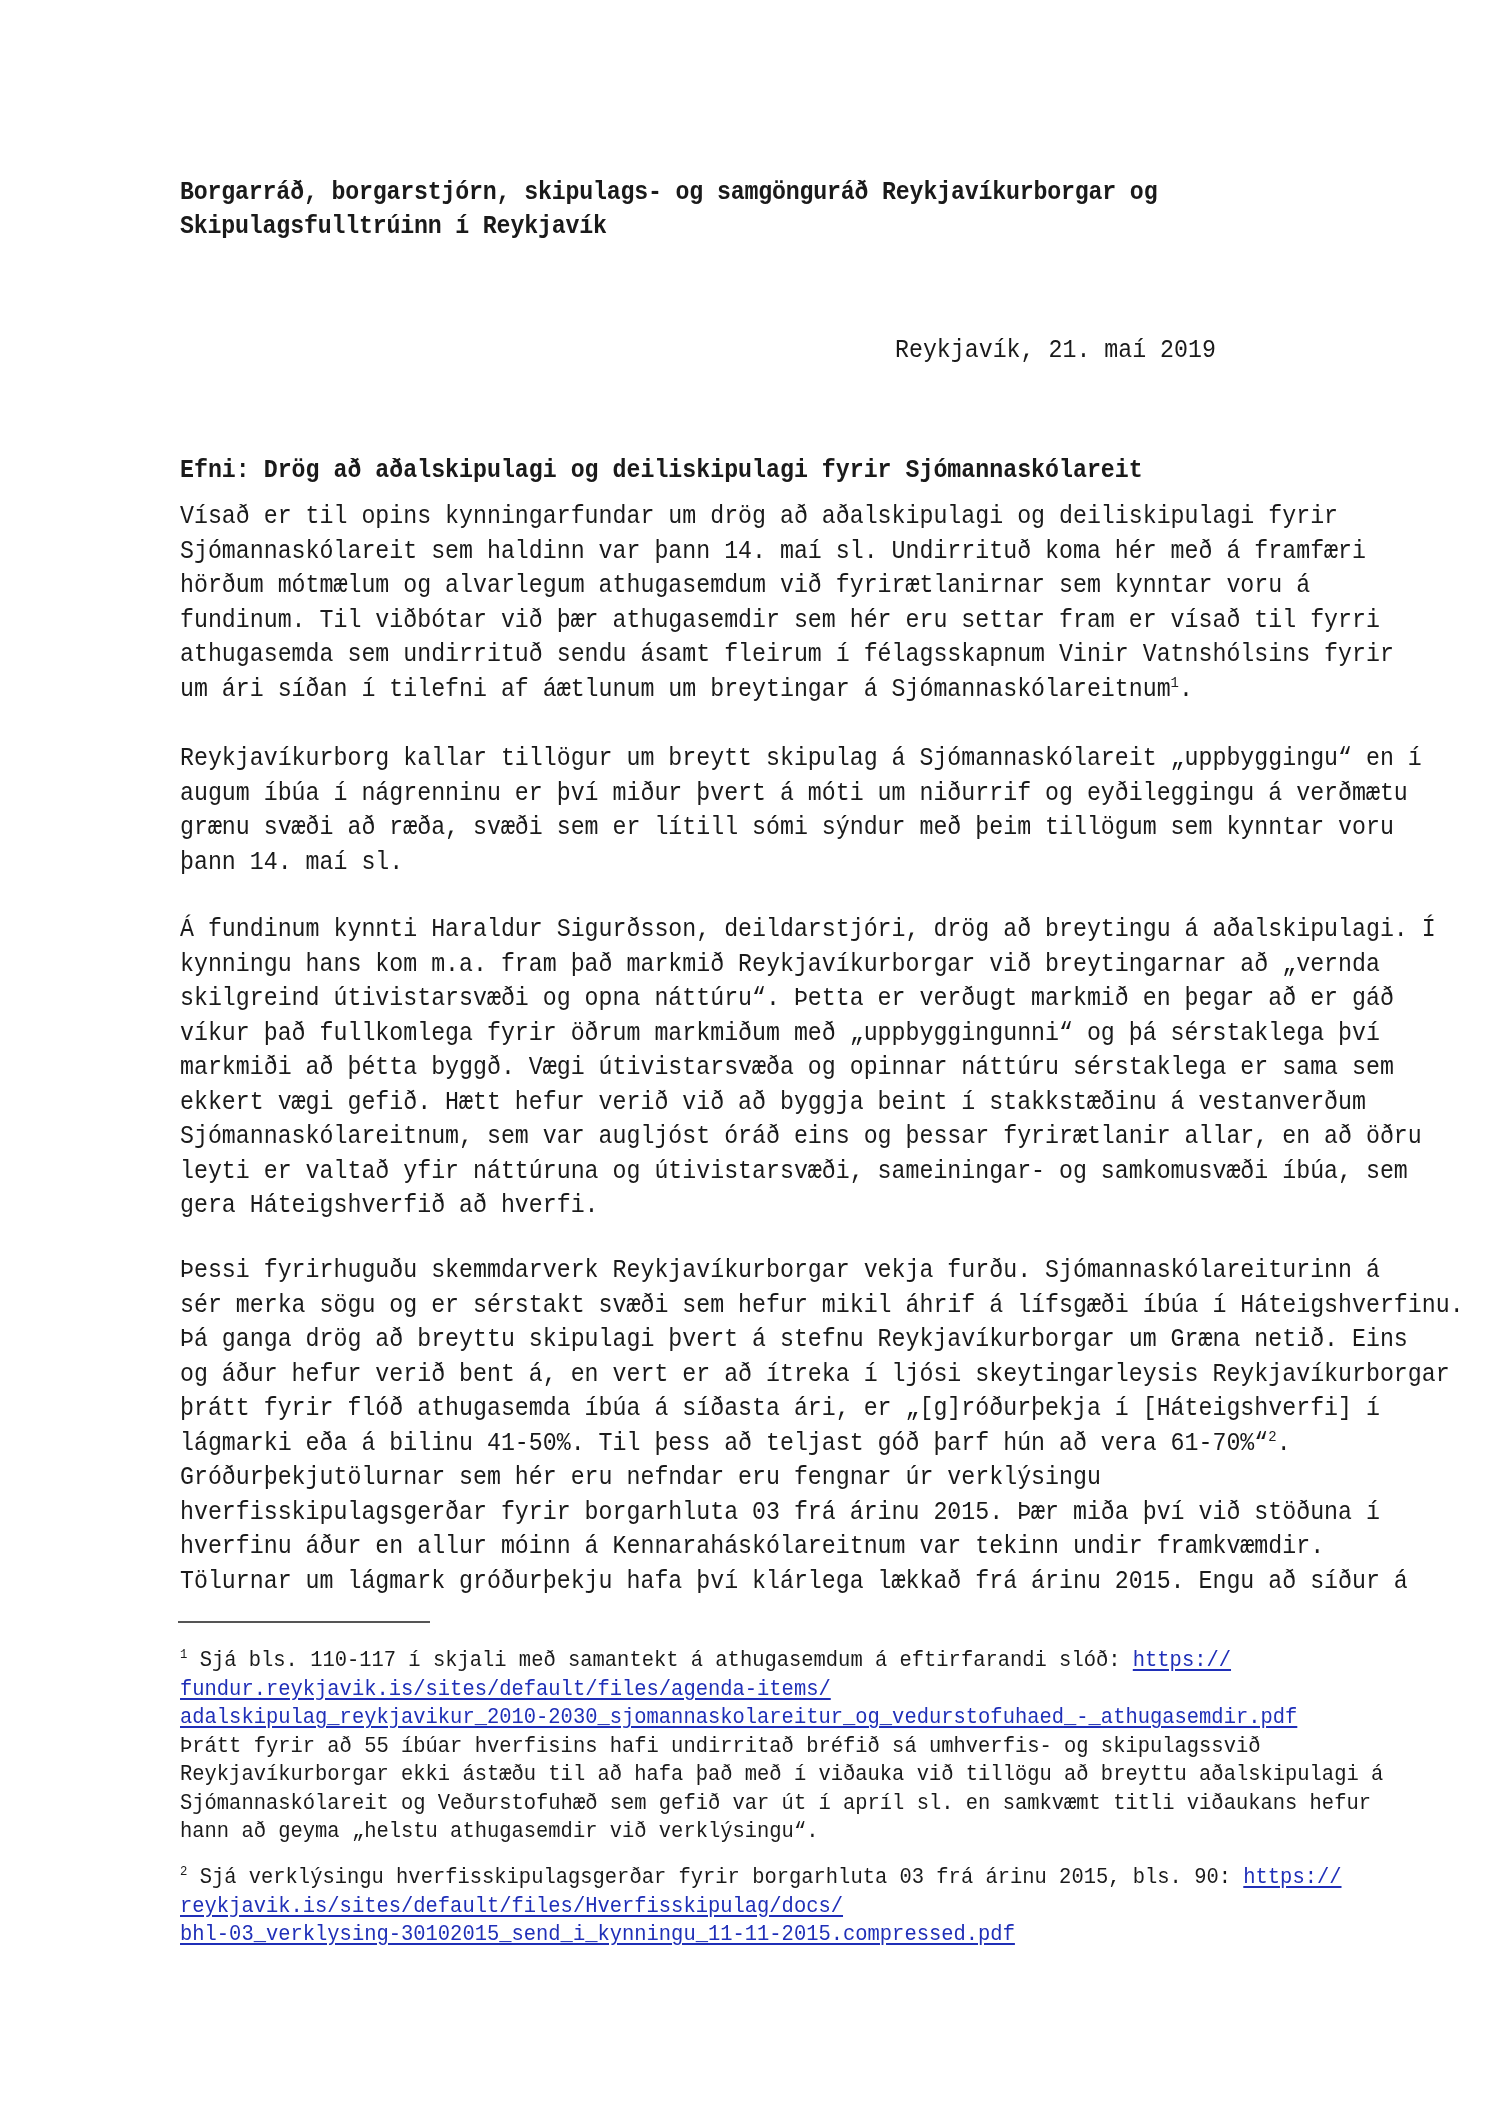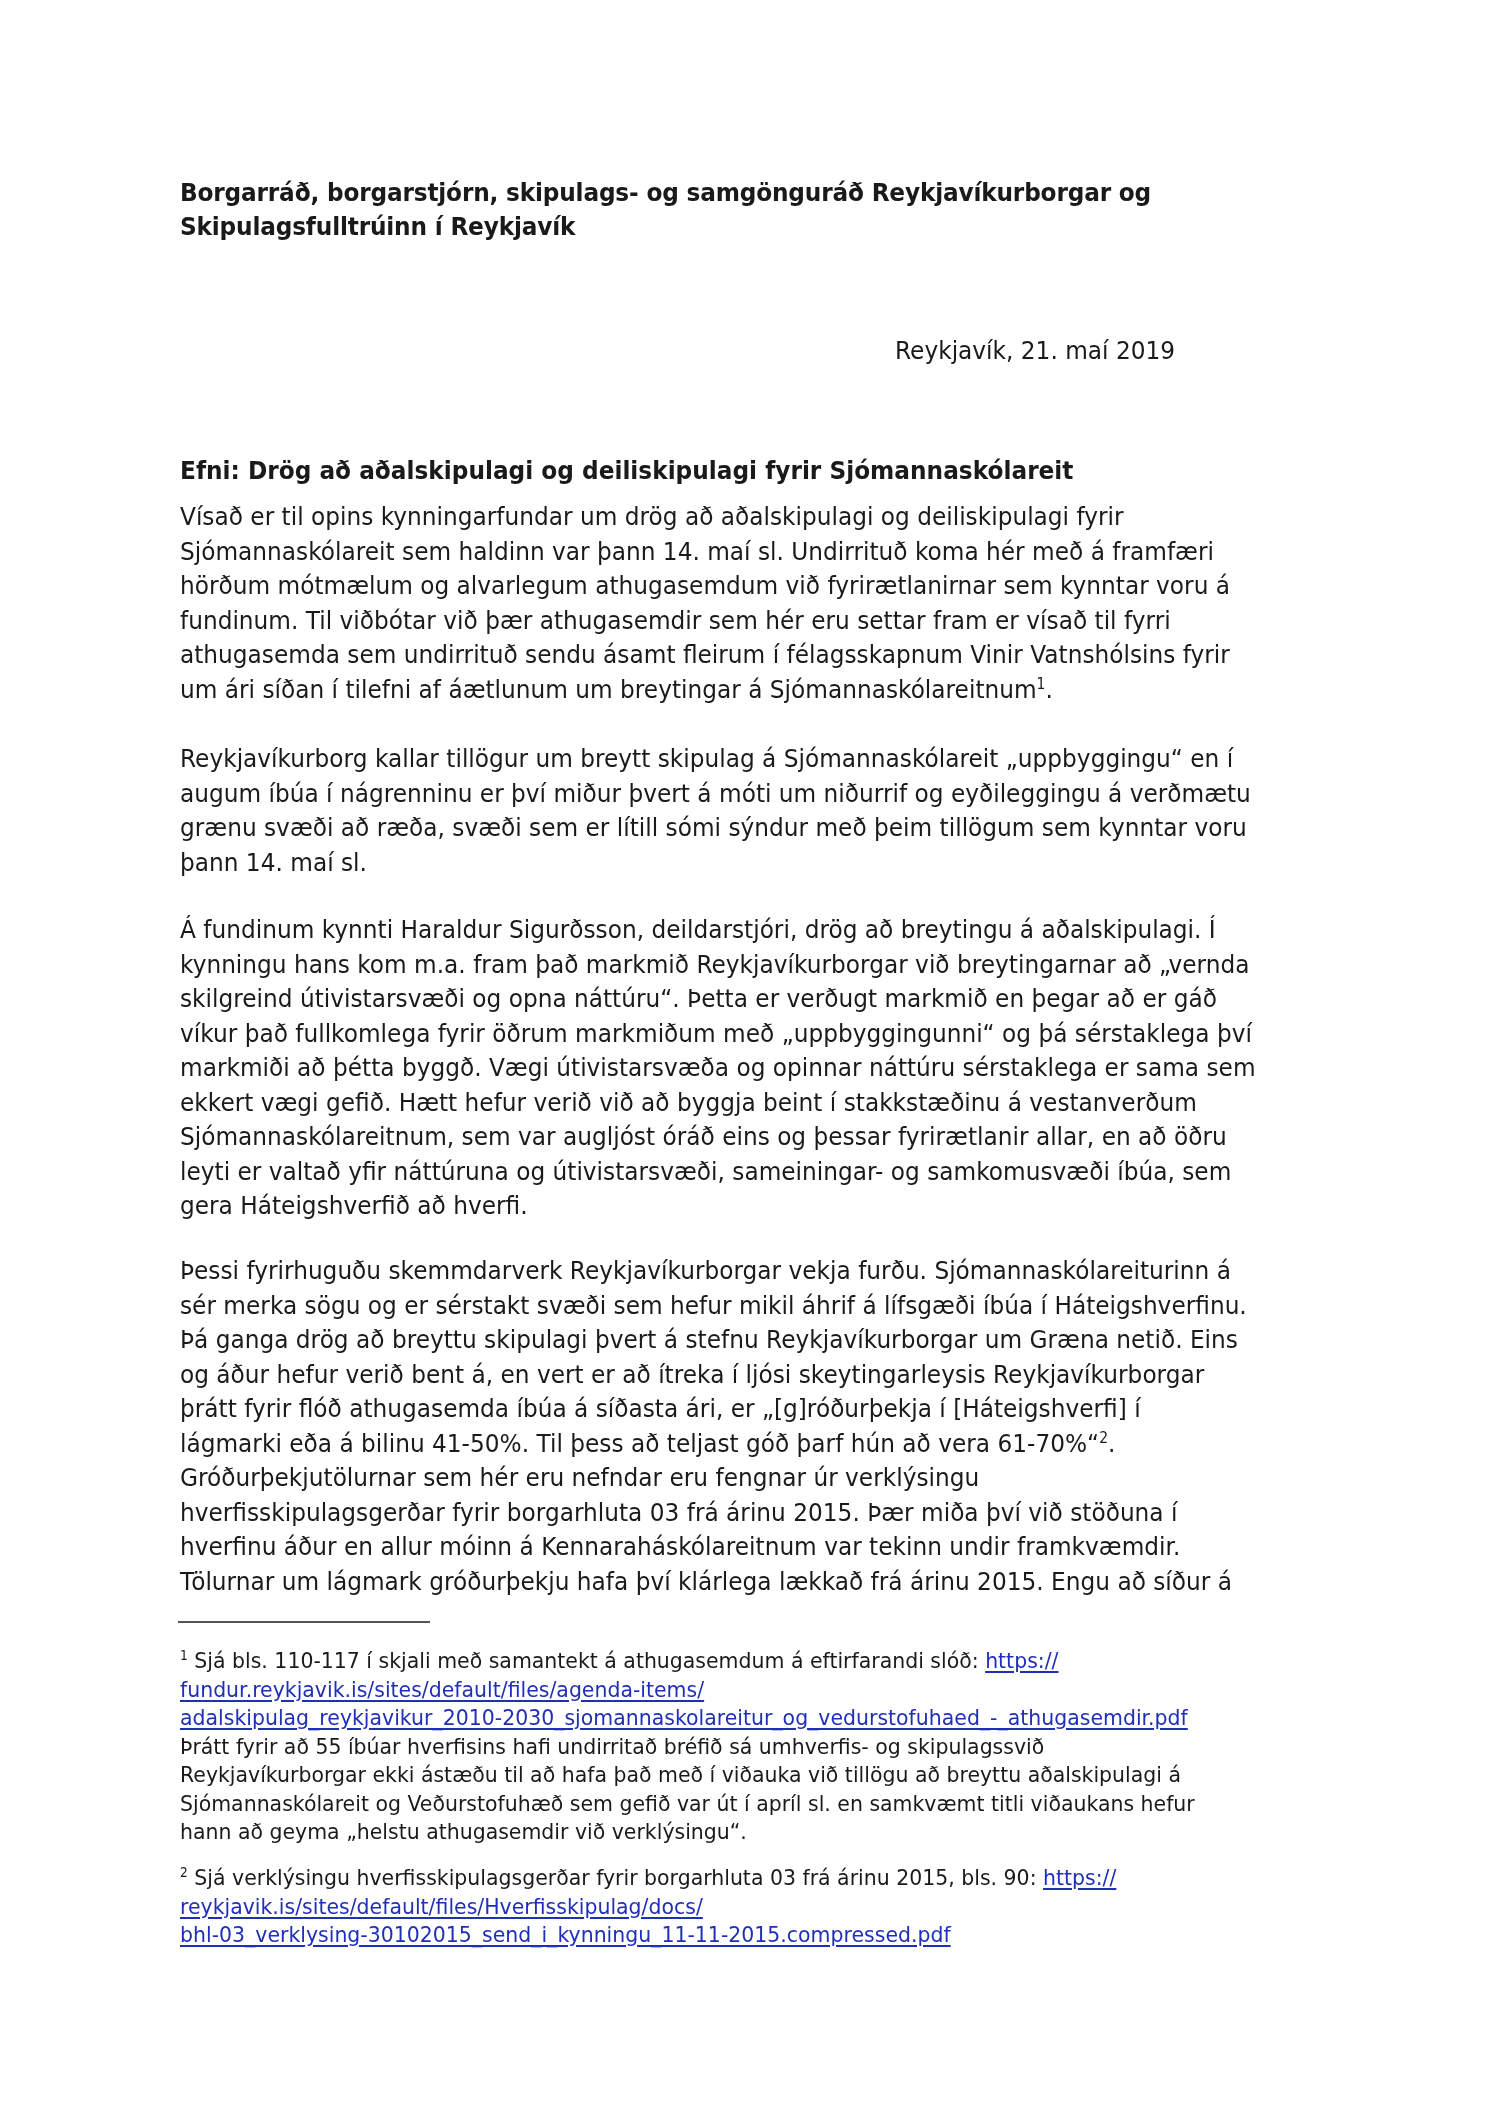--- a/index.html
+++ b/index.html
@@ -13,20 +13,21 @@
       position: relative;
       overflow: hidden;
       font-family: "DejaVu Sans", sans-serif;
       color: #1a1a1a;
     }
     .page {
       position: absolute;
       left: 0; top: 0;
       width: 1500px; height: 2123px;
       background: #ffffff;
+      font-family: Liberation Mono, monospace;
     }
     .abs { position: absolute; }
     .recipient {
       left: 180px; top: 176px;
       width: 1100px;
       font-weight: bold;
       font-size: 25px;
       line-height: 34px;
       letter-spacing: -0.2px;
       transform: scaleX(0.93);

